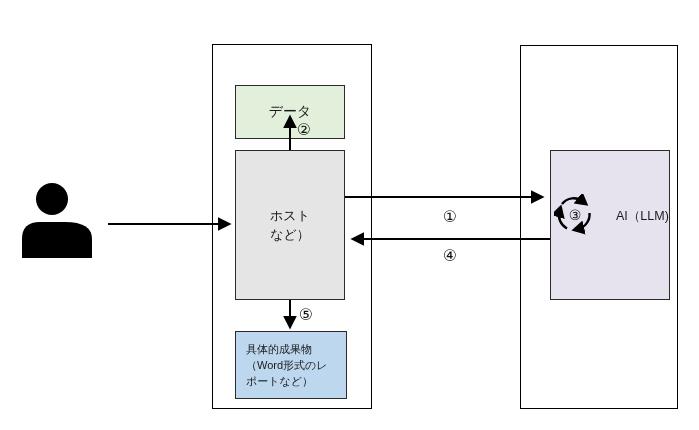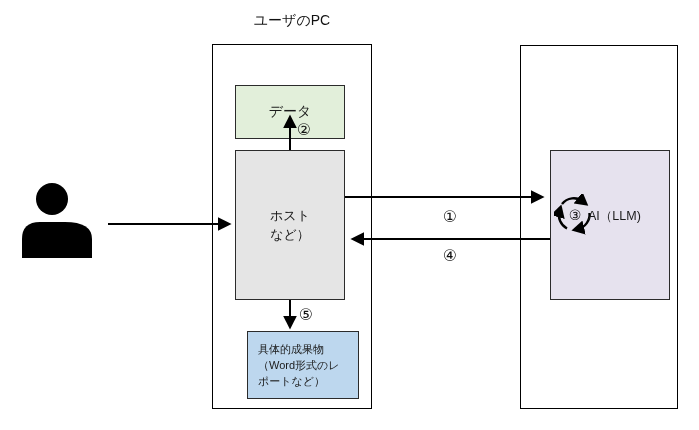--- a/index.html
+++ b/index.html
@@ -28,55 +28,54 @@
   }
   .ai-label{font-size:12.5px;white-space:nowrap;}
   svg{display:block;}
   .overlay{pointer-events:none;}
 </style>
 </head>
 <body>
 
 <div class="canvas">
 
-  <div class="abs container-title" style="left:212px;top:10px;width:160px;">ユーザのPC</div>
 
   <div class="abs group-box" style="left:212px;top:44px;width:160px;height:365px;"></div>
   <div class="abs group-box" style="left:520px;top:45px;width:158px;height:364px;"></div>
 
   <div class="abs node data-node" style="left: 235px; top: 57px; width: 110px; height: 54px; background: rgb(226, 239, 218);">
     <span class="ln">データ</span>
   </div>
 
   <div class="abs node host-node" style="left: 235px; top: 150px; width: 110px; height: 150px; background: #e5e5e5;">
     <span class="ln">ホスト</span>
     <span class="ln">など）</span>
   </div>
 
-  <div class="abs node deliv-node" style="left: 235px; top: 331px; width: 112px; height: 68px; background: rgb(189, 215, 238); margin-left: 12px;">
+  <div class="abs node deliv-node" style="left: 235px; top: 331px; width: 112px; height: 68px; background: rgb(189, 215, 238);">
     <span class="ln">具体的成果物</span>
     <span class="ln">（Word形式のレ</span>
     <span class="ln">ポートなど）</span>
   </div>
 
   <div class="abs node" style="left: 550px; top: 150px; width: 120px; height: 150px; background: rgb(230, 226, 238);"></div>
 
   <svg class="abs" style="left:554px;top:194px;" width="42" height="42" viewBox="0 0 42 42">
     <defs>
       <marker id="cah" markerWidth="6" markerHeight="6" refX="2.6" refY="3" orient="auto">
         <path d="M0,0 L5.4,3 L0,6 Z" fill="#000"></path>
       </marker>
     </defs>
     <path d="M8,10 A15,15 0 0 1 29,7.5" fill="none" stroke="#000" stroke-width="2.4" marker-end="url(#cah)"></path>
     <path d="M35.5,19 A15,15 0 0 1 24,35" fill="none" stroke="#000" stroke-width="2.4" marker-end="url(#cah)"></path>
     <path d="M13,34.5 A15,15 0 0 1 5.5,17" fill="none" stroke="#000" stroke-width="2.4" marker-end="url(#cah)"></path>
   </svg>
   <div class="abs circled" style="left:563px;top:206px;font-size:14px;">③</div>
 
-  <div class="abs ai-label" style="left:588px;top:208px;">AI（LLM)</div>
+  <div class="abs ai-label" style="left:616px;top:208px;">AI（LLM)</div>
 
   <svg class="abs" style="left:18px;top:183px;" width="78" height="78" viewBox="0 0 78 78">
     <circle cx="34" cy="16" r="16" fill="#000"></circle>
     <path d="M4,75 L4,56 Q4,39 22,39 L47,39 Q74,39 74,56 L74,75 Z" fill="#000"></path>
   </svg>
 
   <svg class="abs overlay" style="left:0;top:0;" width="699" height="430" viewBox="0 0 699 430">
     <defs>
       <marker id="ah" markerWidth="8" markerHeight="8" refX="5.2" refY="3.5" orient="auto">
         <path d="M0,0 L7,3.5 L0,7 Z" fill="#000"></path>

